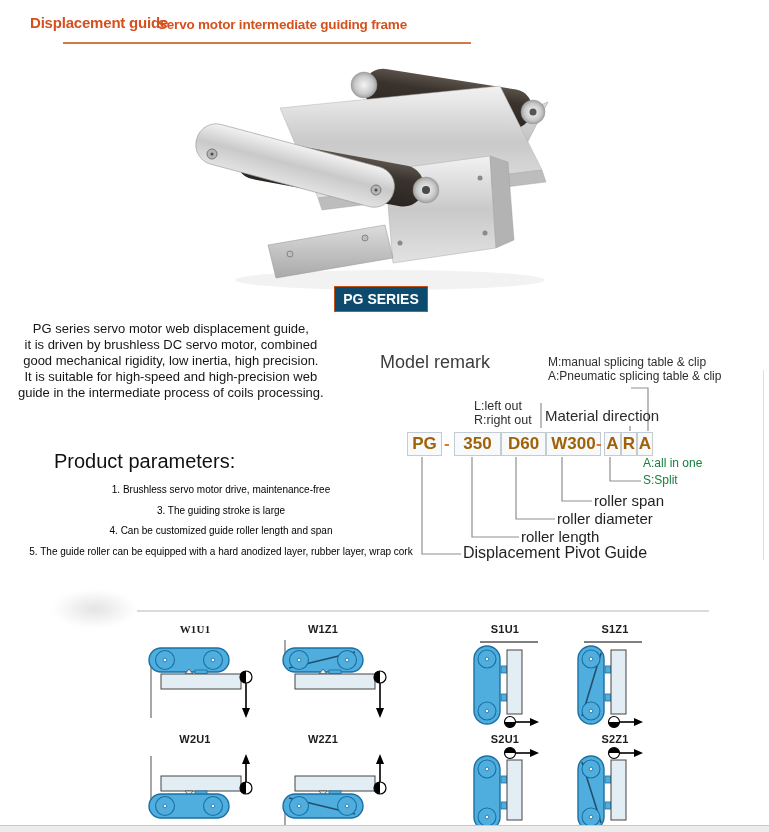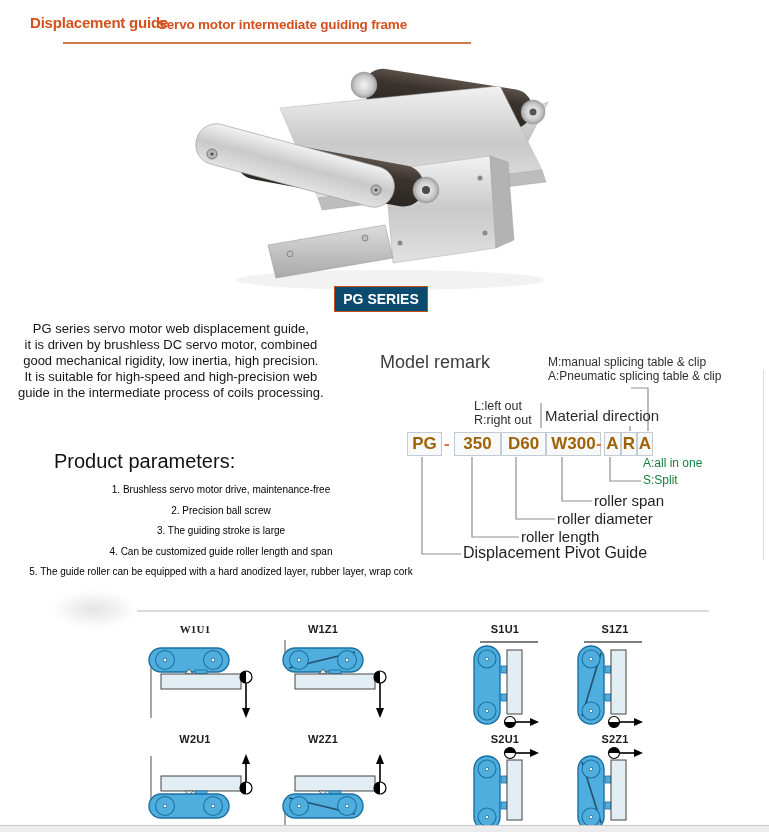--- a/index.html
+++ b/index.html
@@ -149,21 +149,20 @@
   <div class="abs callout-sm" style="left:643px;top:456px;">A:all in one</div>
   <div class="abs callout-sm" style="left:643px;top:473px;">S:Split</div>
   <div class="abs callout" style="left:594px;top:492px;">roller span</div>
   <div class="abs callout" style="left:557px;top:510px;">roller diameter</div>
   <div class="abs callout" style="left:521px;top:528px;">roller length</div>
   <div class="abs callout-lg" style="left:463px;top:544px;">Displacement Pivot Guide</div>
 
   <div class="abs pp-title" style="left:54px;top:450px;">Product parameters:</div>
   <div class="abs pp-list" style="left:22px;top:480px;width:398px;">
     <div>1. Brushless servo motor drive, maintenance-free</div>
-    <div>2. Precision ball screw</div>
     <div>3. The guiding stroke is large</div>
     <div>4. Can be customized guide roller length and span</div>
     <div>5. The guide roller can be equipped with a hard anodized layer, rubber layer, wrap cork</div>
   </div>
 
   <div class="abs watermark" style="left:52px;top:590px;width:85px;height:38px;"></div>
   <div class="abs divider" style="left:137px;top:610px;width:572px;height:2px;"></div>
 
   <div class="abs diag-label" style="left:147px;top:623px;width:96px;font-family:Liberation Serif, serif;">W1U1</div>
   <div class="abs diag-label" style="left:275px;top:623px;width:96px;">W1Z1</div>

